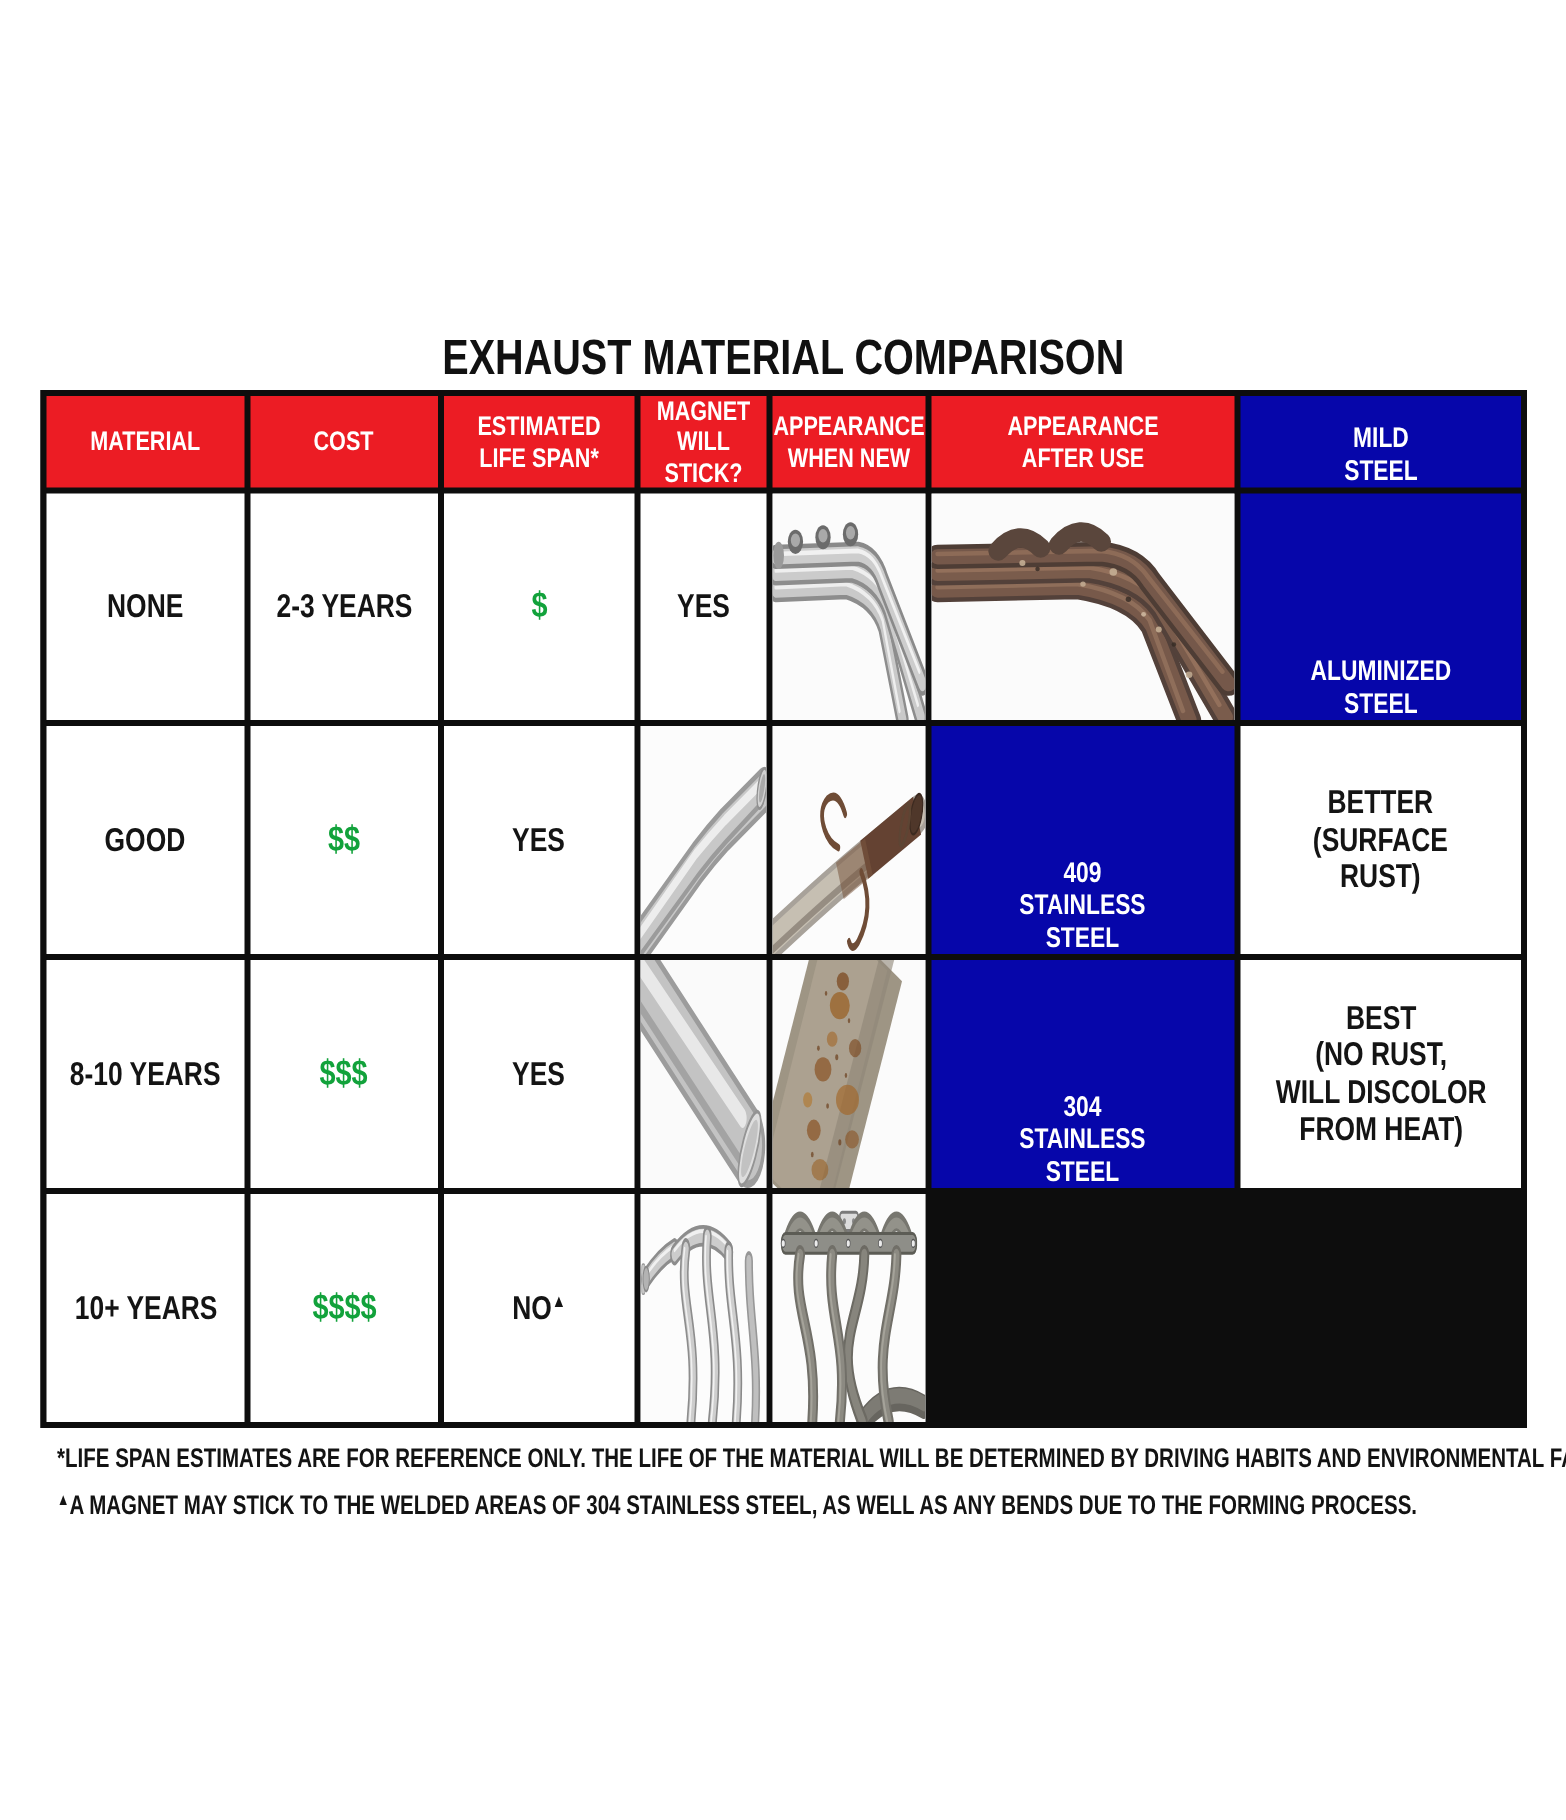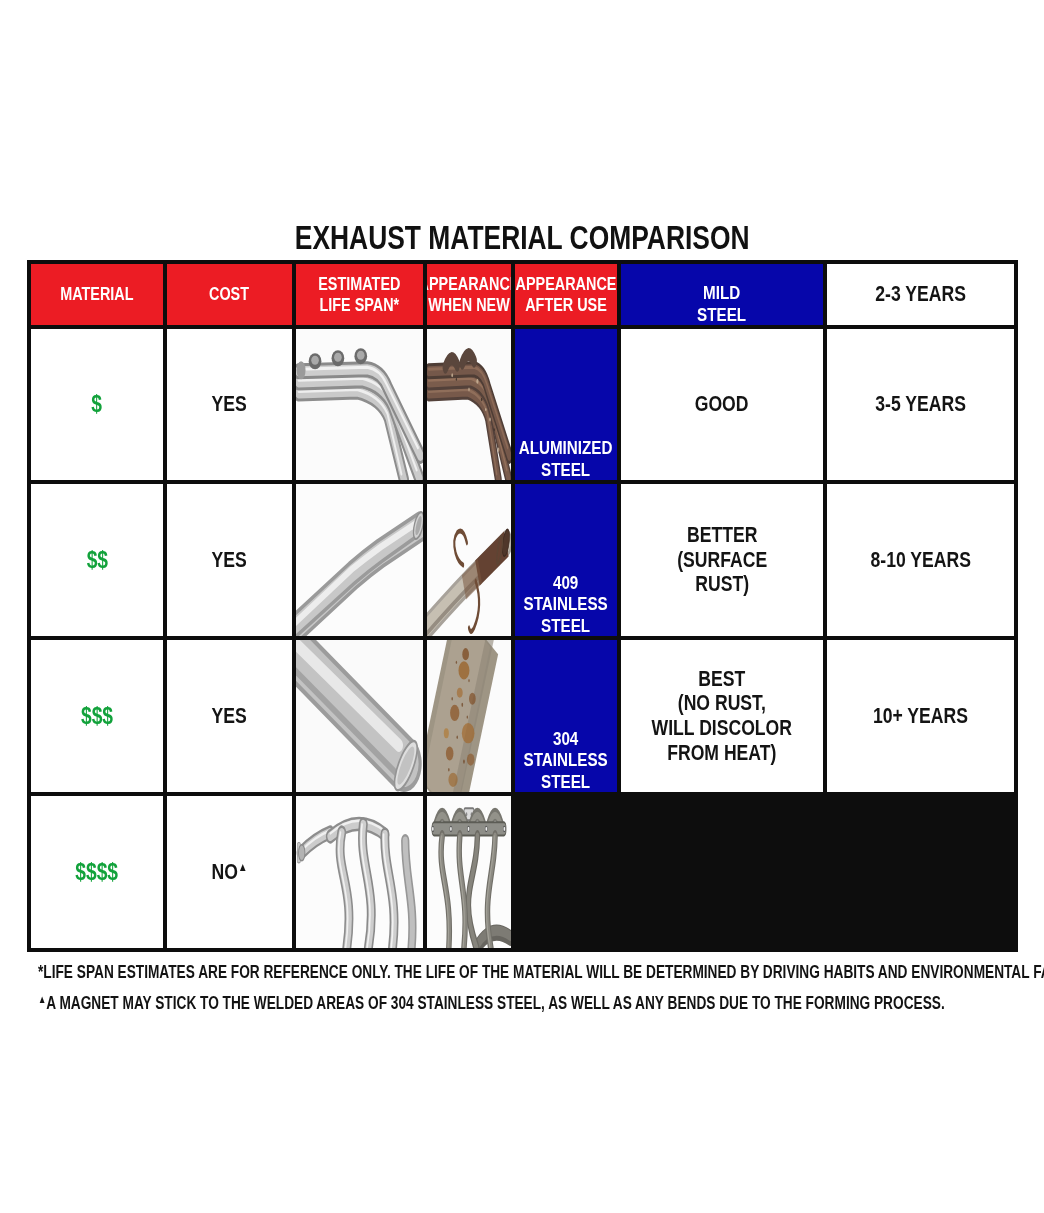--- a/index.html
+++ b/index.html
@@ -47,31 +47,38 @@
         <span class="t">MATERIAL</span>
       </div>
     <div class="c hd">
         <span class="t">COST</span>
       </div>
     <div class="c hd">
         <span class="t">ESTIMATED
 LIFE SPAN*</span>
       </div>
     <div class="c hd">
+        <span class="t">MAGNET
+WILL STICK?</span>
+      </div>
+    <div class="c hd">
         <span class="t">APPEARANCE
 WHEN NEW</span>
       </div>
     <div class="c hd">
         <span class="t">APPEARANCE
 AFTER USE</span>
       </div>
 
     <div class="c mat">
         <span class="t">MILD
 STEEL</span>
+      </div>
+    <div class="c val">
+        <span class="t">NONE</span>
       </div>
     <div class="c val">
         <span class="t">2-3 YEARS</span>
       </div>
     <div class="c val cost">
         <span class="t">$</span>
       </div>
     <div class="c val">
         <span class="t"><span>YES</span><sup class="mk"></sup></span>
       </div>
@@ -125,23 +132,20 @@
         <circle cx="160" cy="100" r="1.5" fill="#352a24" opacity="0.8"></circle>
       </svg>
     </div>
 
     <div class="c mat">
         <span class="t">ALUMINIZED
 STEEL</span>
       </div>
     <div class="c val">
         <span class="t">GOOD</span>
-      </div>
-    <div class="c val">
-        <span class="t">3-5 YEARS</span>
       </div>
     <div class="c val cost">
         <span class="t">$$</span>
       </div>
     <div class="c val">
         <span class="t"><span>YES</span><sup class="mk"></sup></span>
       </div>
     <div class="c photo">
       <svg viewBox="0 0 200 150" preserveAspectRatio="none">
         <rect width="200" height="150" fill="#fcfcfc"></rect>

